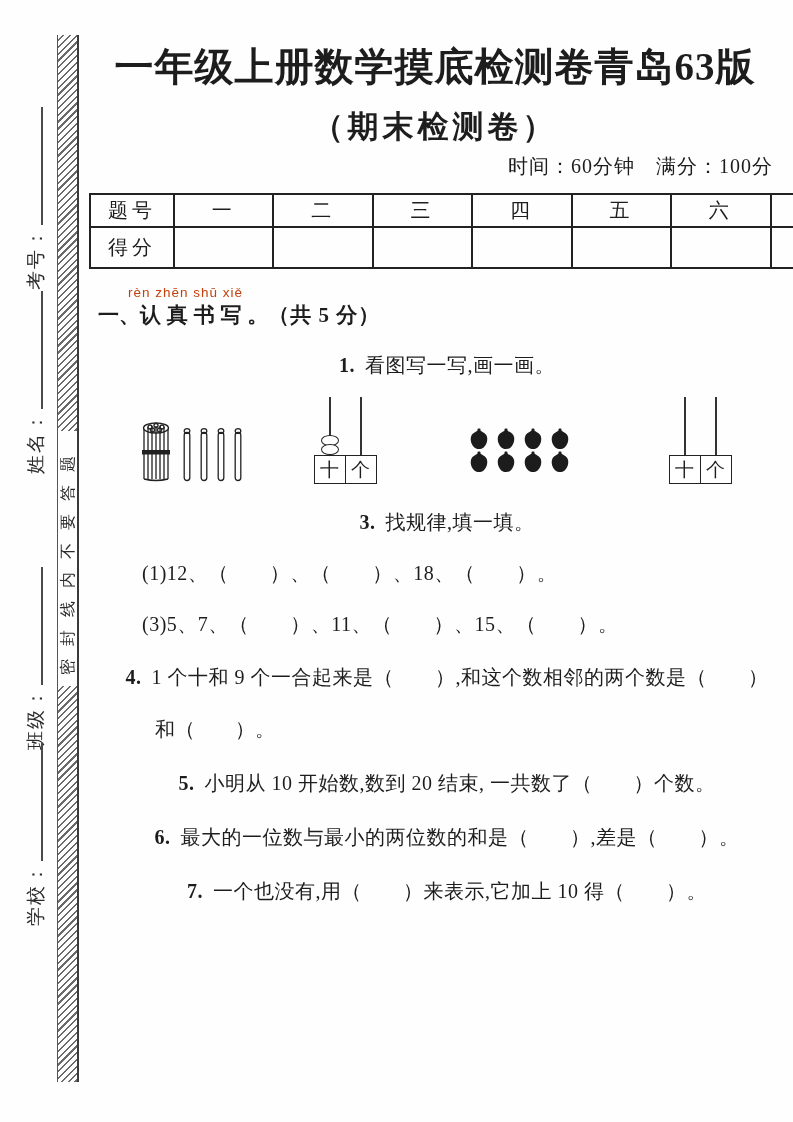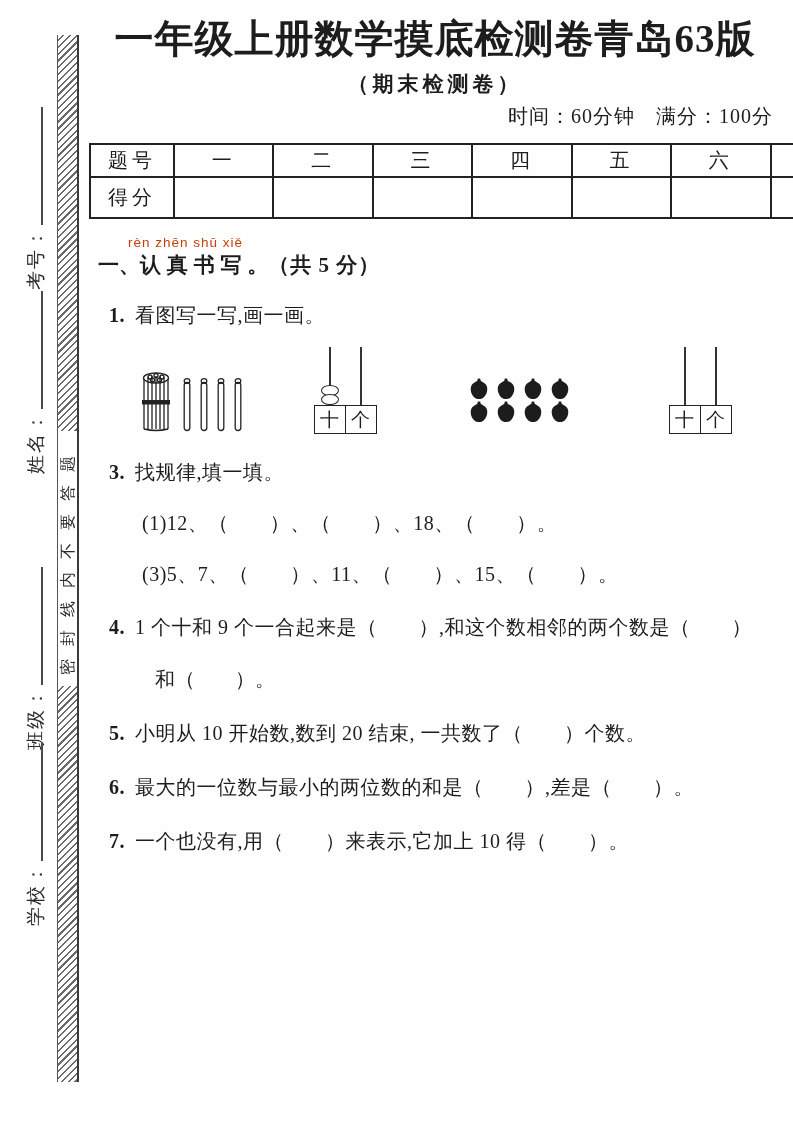--- a/index.html
+++ b/index.html
@@ -29,41 +29,41 @@
   .hatch{flex:1;background:repeating-linear-gradient(135deg,transparent 0 3.2px,#6a6a6a 3.2px 4.8px);}
   .sealmid{height:255px;position:relative;background:#fefefe;}
   .sealtext{
     position:absolute;top:50%;left:50%;
     transform:translate(-50%,-50%) rotate(-90deg);
     white-space:nowrap;font-size:16px;letter-spacing:13px;color:#2a2a2a;
     font-family:"Liberation Sans","DejaVu Sans",sans-serif;
   }
   
   .main{position:absolute;left:85px;top:0;width:700px;}
-  .title{margin-top:12px;text-align:center;font-size:39px;font-weight:700;letter-spacing:1px;}
-  .subtitle{margin-top:4px;text-align:center;font-size:21px;font-weight:600;letter-spacing:4px;}
+  .title{margin-top:40px;text-align:center;font-size:39px;font-weight:700;letter-spacing:1px;}
+  .subtitle{margin-top:12px;text-align:center;font-size:31px;font-weight:600;letter-spacing:4px;}
   .meta{margin-top:5px;text-align:right;padding-right:12px;font-size:20px;letter-spacing:1px;}
   
   table.score{border-collapse:collapse;margin:13px 8px 4px 4px;width:782px;table-layout:fixed;}
   table.score td{border:2.2px solid #222;text-align:center;font-size:20px;letter-spacing:4px;padding:0;}
   table.score tr.hd td{height:31px;}
   table.score tr.sc td{height:39px;}
   td.c0{width:82px;}
   
   .pinyin{
     font-family:"Liberation Sans","DejaVu Sans",sans-serif;
     font-size:13.5px;color:#c2410c;margin-left:43px;white-space:pre;letter-spacing:1px;
   }
   .sechead{font-size:21px;font-weight:700;margin-left:13px;margin-top:1px;
     font-family:"Liberation Sans","DejaVu Sans",sans-serif;}
   .sechead .points{font-weight:600;font-family:"Liberation Serif","DejaVu Serif",serif;letter-spacing:1px;}
   .sec1{margin-top:16px;}
   .sec2{margin-top:21px;}
   
-  .q{font-size:20px;margin-left:24px;letter-spacing:0.5px;}
+  .q{font-size:20px;margin-left:24px;letter-spacing:0.5px;text-align:center;}
   .qnum{font-weight:700;margin-right:10px;}
   .q1{margin-top:23px;}
   .sub{margin-left:57px;font-size:20px;margin-top:24px;letter-spacing:0.5px;}
   .q2{margin-top:33px;}
   .q3{margin-top:25px;}
   .q4{margin-top:26px;}
   .q4b{margin-left:70px;margin-top:25px;font-size:20px;}
   .q5,.q6,.q7{margin-top:27px;}
   
   .fig-grid{display:grid;grid-template-columns:150px 160px 190px 170px;

